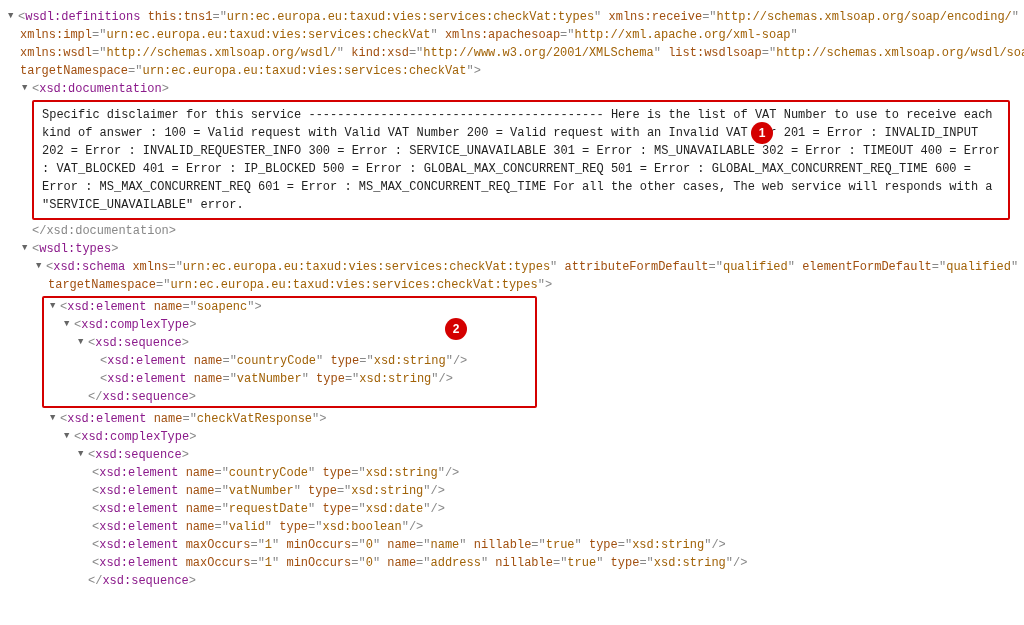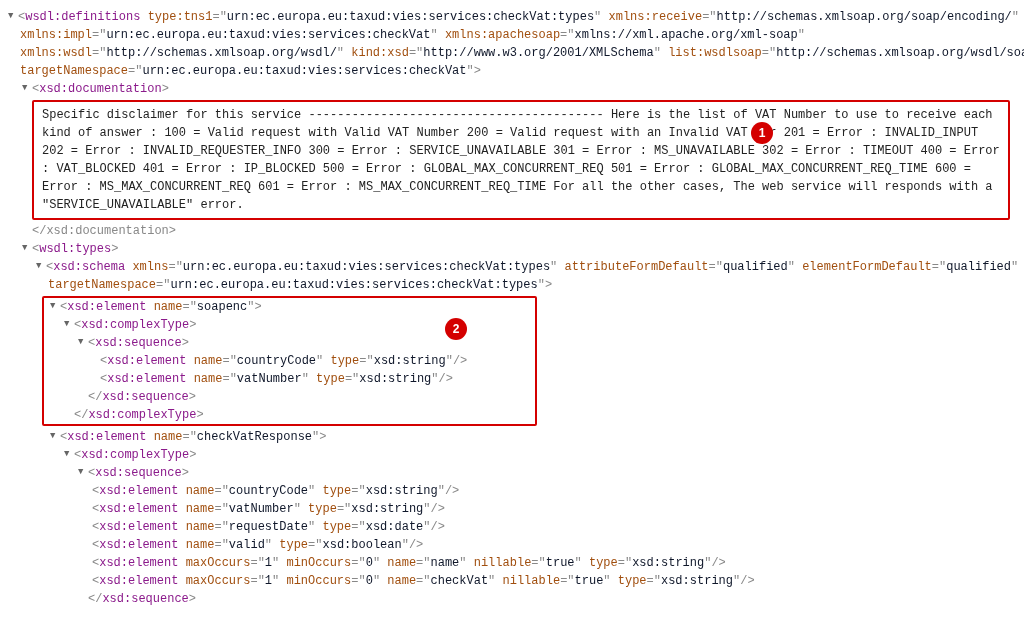--- a/index.html
+++ b/index.html
@@ -17,21 +17,21 @@
 .indent-0 { padding-left: 0; }
 .indent-1 { padding-left: 14px; }
 .indent-2 { padding-left: 28px; font-family: Liberation Mono, monospace; }
 .indent-3 { padding-left: 42px; }
 .indent-4 { padding-left: 56px; }
 .indent-5 { padding-left: 70px; }
 .indent-6 { padding-left: 84px; }
 .tag-punct { color: #888; }
 .tag-name { color: #8b1a8b; margin-top: 24px; }
 .attr-name { color: #a14f0f; }
-.attr-val { color: #0f172a; }
+.attr-val { color: #a16207; }
 .text-content { color: #222; }
 .arrow {
   display: inline-block;
   width: 10px;
   color: #666;
   font-size: 9px;
   vertical-align: middle;
   cursor: pointer;
   user-select: none;
 }
@@ -62,26 +62,26 @@
   white-space: normal;
   word-break: break-word;
   color: #222;
 }
 </style>
 </head>
 <body>
 
 <div class="line indent-0">
   <span class="arrow down"></span><span class="tag-punct"></span><span class=""><span class="tag-punct">&lt;</span><span class="tag-name">wsdl:definitions</span></span>
-  <span class="attr-name">type:tns1</span><span class="tag-punct">="</span><span class="attr-val">urn:ec.europa.eu:taxud:vies:services:checkVat:types</span><span class="tag-punct">"</span>
+  <span class="attr-name">this:tns1</span><span class="tag-punct">="</span><span class="attr-val">urn:ec.europa.eu:taxud:vies:services:checkVat:types</span><span class="tag-punct">"</span>
   <span class="attr-name">xmlns:receive</span><span class="tag-punct">="</span><span class="attr-val">http://schemas.xmlsoap.org/soap/encoding/</span><span class="tag-punct">"</span>
 </div>
 <div class="line indent-0" style="padding-left:12px">
   <span class="attr-name">xmlns:impl</span><span class="tag-punct">="</span><span class="attr-val">urn:ec.europa.eu:taxud:vies:services:checkVat</span><span class="tag-punct">"</span>
-  <span class="attr-name">xmlns:apachesoap</span><span class="tag-punct">="</span><span class="attr-val">xmlns://xml.apache.org/xml-soap</span><span class="tag-punct">"</span>
+  <span class="attr-name">xmlns:apachesoap</span><span class="tag-punct">="</span><span class="attr-val">http://xml.apache.org/xml-soap</span><span class="tag-punct">"</span>
 </div>
 <div class="line indent-0" style="padding-left:12px">
   <span class="attr-name">xmlns:wsdl</span><span class="tag-punct">="</span><span class="attr-val">http://schemas.xmlsoap.org/wsdl/</span><span class="tag-punct">"</span>
   <span class="attr-name">kind:xsd</span><span class="tag-punct">="</span><span class="attr-val">http://www.w3.org/2001/XMLSchema</span><span class="tag-punct">"</span>
   <span class="attr-name">list:wsdlsoap</span><span class="tag-punct">="</span><span class="attr-val">http://schemas.xmlsoap.org/wsdl/soap/</span>
 </div>
 <div class="line indent-0" style="padding-left:12px">
   <span class="attr-name">targetNamespace</span><span class="tag-punct">="</span><span class="attr-val">urn:ec.europa.eu:taxud:vies:services:checkVat</span><span class="tag-punct">"&gt;</span>
 </div>
 
@@ -135,23 +135,20 @@
     <span class="attr-name">type</span><span class="tag-punct">="</span><span class="attr-val">xsd:string</span><span class="tag-punct">"/&gt;</span>
   </div>
   <div class="line" style="padding-left:56px">
     <span class="tag-punct">&lt;</span><span class="tag-name">xsd:element</span>
     <span class="attr-name">name</span><span class="tag-punct">="</span><span class="attr-val">vatNumber</span><span class="tag-punct">"</span>
     <span class="attr-name">type</span><span class="tag-punct">="</span><span class="attr-val">xsd:string</span><span class="tag-punct">"/&gt;</span>
   </div>
   <div class="line" style="padding-left:44px">
     <span class="tag-punct">&lt;/</span><span class="tag-name">xsd:sequence</span><span class="tag-punct">&gt;</span>
   </div>
-  <div class="line" style="padding-left:30px">
-    <span class="tag-punct">&lt;/</span><span class="tag-name">xsd:complexType</span><span class="tag-punct">&gt;</span>
-  </div>
 </div>
 
 <div class="line indent-3">
   <span class="arrow down"></span><span class="tag-punct">&lt;</span><span class="tag-name">xsd:element</span>
   <span class="attr-name">name</span><span class="tag-punct">="</span><span class="attr-val">checkVatResponse</span><span class="tag-punct">"&gt;</span>
 </div>
 <div class="line indent-4">
   <span class="arrow down"></span><span class="tag-punct">&lt;</span><span class="tag-name">xsd:complexType</span><span class="tag-punct">&gt;</span>
 </div>
 <div class="line indent-5">
@@ -183,20 +180,20 @@
   <span class="attr-name">maxOccurs</span><span class="tag-punct">="</span><span class="attr-val">1</span><span class="tag-punct">"</span>
   <span class="attr-name">minOccurs</span><span class="tag-punct">="</span><span class="attr-val">0</span><span class="tag-punct">"</span>
   <span class="attr-name">name</span><span class="tag-punct">="</span><span class="attr-val">name</span><span class="tag-punct">"</span>
   <span class="attr-name">nillable</span><span class="tag-punct">="</span><span class="attr-val">true</span><span class="tag-punct">"</span>
   <span class="attr-name">type</span><span class="tag-punct">="</span><span class="attr-val">xsd:string</span><span class="tag-punct">"/&gt;</span>
 </div>
 <div class="line indent-6">
   <span class="tag-punct">&lt;</span><span class="tag-name">xsd:element</span>
   <span class="attr-name">maxOccurs</span><span class="tag-punct">="</span><span class="attr-val">1</span><span class="tag-punct">"</span>
   <span class="attr-name">minOccurs</span><span class="tag-punct">="</span><span class="attr-val">0</span><span class="tag-punct">"</span>
-  <span class="attr-name">name</span><span class="tag-punct">="</span><span class="attr-val">checkVat</span><span class="tag-punct">"</span>
+  <span class="attr-name">name</span><span class="tag-punct">="</span><span class="attr-val">address</span><span class="tag-punct">"</span>
   <span class="attr-name">nillable</span><span class="tag-punct">="</span><span class="attr-val">true</span><span class="tag-punct">"</span>
   <span class="attr-name">type</span><span class="tag-punct">="</span><span class="attr-val">xsd:string</span><span class="tag-punct">"/&gt;</span>
 </div>
 
 <div class="line indent-5" style="padding-left:80px">
   <span class="tag-punct">&lt;/</span><span class="tag-name">xsd:sequence</span><span class="tag-punct">&gt;</span>
 </div>
 
 </body></html>

